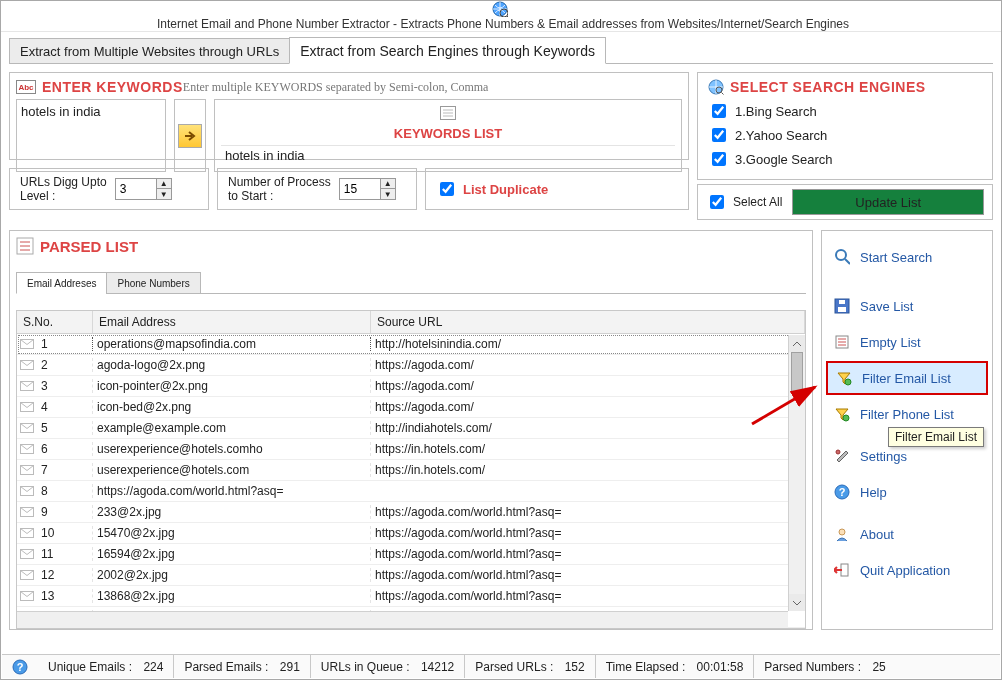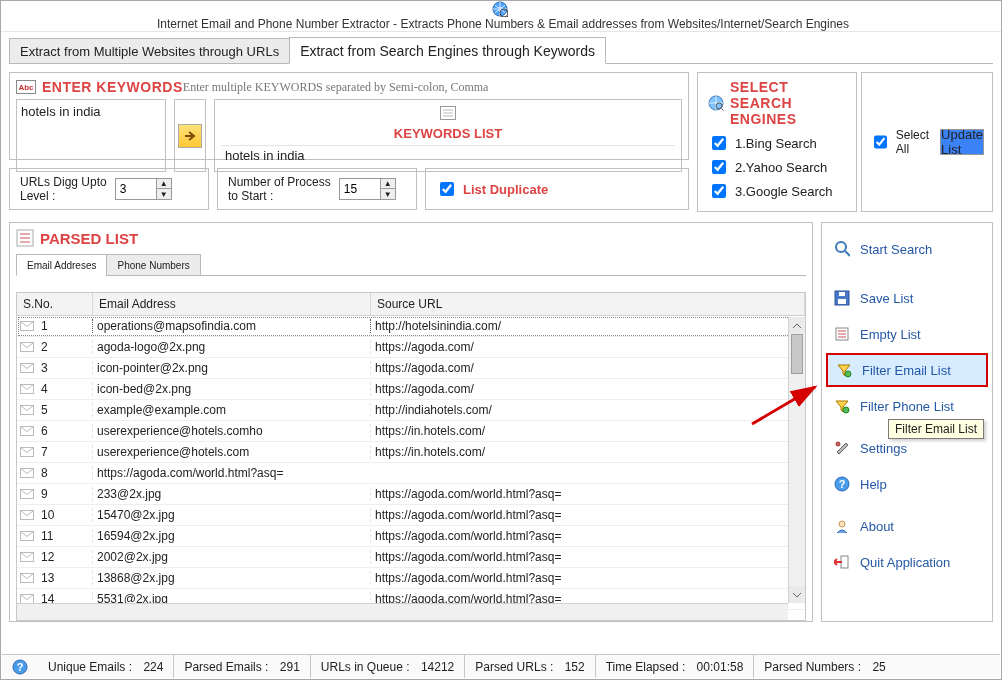--- a/index.html
+++ b/index.html
@@ -58,28 +58,28 @@
 .param-box { border:1px solid #c0c0c0; padding:6px 10px; display:flex; align-items:center; gap:8px; font-size:12px; }
 .spinner { display:inline-flex; align-items:center; border:1px solid #999; height:22px; background:#fff; }
 .spinner input { border:none; width:40px; text-align:left; padding:0 4px; font-size:12px; outline:none; }
 .spinner .spbtns { display:flex; flex-direction:column; border-left:1px solid #999; }
 .spinner .spb { width:14px; height:10px; display:flex; align-items:center; justify-content:center; font-size:8px; background:#eee; border-bottom:1px solid #999; }
 .spinner .spb:last-child { border-bottom:none; }
 .chk { display:flex; align-items:center; gap:6px; }
 .chk input { width:14px; height:14px; }
 .chk .reddish { color:#d44; font-weight:600; font-size:13px; }
 
-.engines-col { flex:1; display:flex; flex-direction:row; gap:4px; }
+.engines-col { flex:1; display:flex; flex-direction:column; gap:4px; }
 .engines-box { border:1px solid #c0c0c0; padding:6px 10px 8px; }
 .engines-footer { display:flex; align-items:center; gap:10px; border:1px solid #c0c0c0; padding:4px 8px; }
-.update-btn { flex:1; height:26px; border:1px solid #999; background:#3b82f6; display:flex; align-items:center; justify-content:center; font-size:13px; }
+.update-btn { flex:1; height:26px; border:1px solid #999; background:#15803d; display:flex; align-items:center; justify-content:center; font-size:13px; }
 
 .lowergroup { display:flex; gap:8px; margin-top:10px; }
 .parsed-panel { flex:1; border:1px solid #c0c0c0; padding:6px 6px 0 6px; display:flex; flex-direction:column; height:400px; }
-.parsed-hdr { display:flex; align-items:center; gap:6px; margin-bottom:6px; }
+.parsed-hdr { display:flex; align-items:center; gap:6px; margin-bottom:16px; }
 .parsed-hdr .reddish { color:#d44; font-weight:600; font-size:15px; }
 .sub-tabs { display:flex; border-bottom:1px solid #b8b8b8; }
 .sub-tab { padding:5px 10px 4px; border:1px solid #b8b8b8; background:#ececec; margin-right:-1px; position:relative; top:1px; font-size:10px; }
 .sub-tab.active { background:#fff; border-bottom:1px solid #fff; }
 
 .table-wrap { flex:1; border:1px solid #c8c8c8; margin-top:16px; overflow:hidden; display:flex; flex-direction:column; position:relative; }
 .thead-row { display:flex; background:#f3f3f3; border-bottom:1px solid #d0d0d0; font-size:12px; }
 .th { padding:4px 6px; border-right:1px solid #d8d8d8; }
 .th-sno { width:76px; }
 .th-email { width:278px; }

